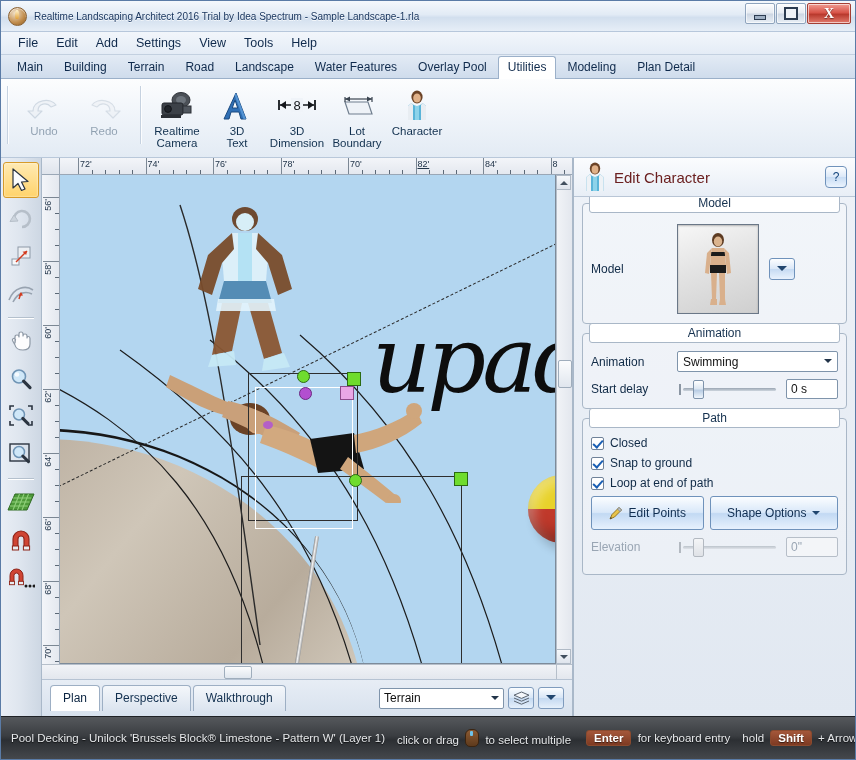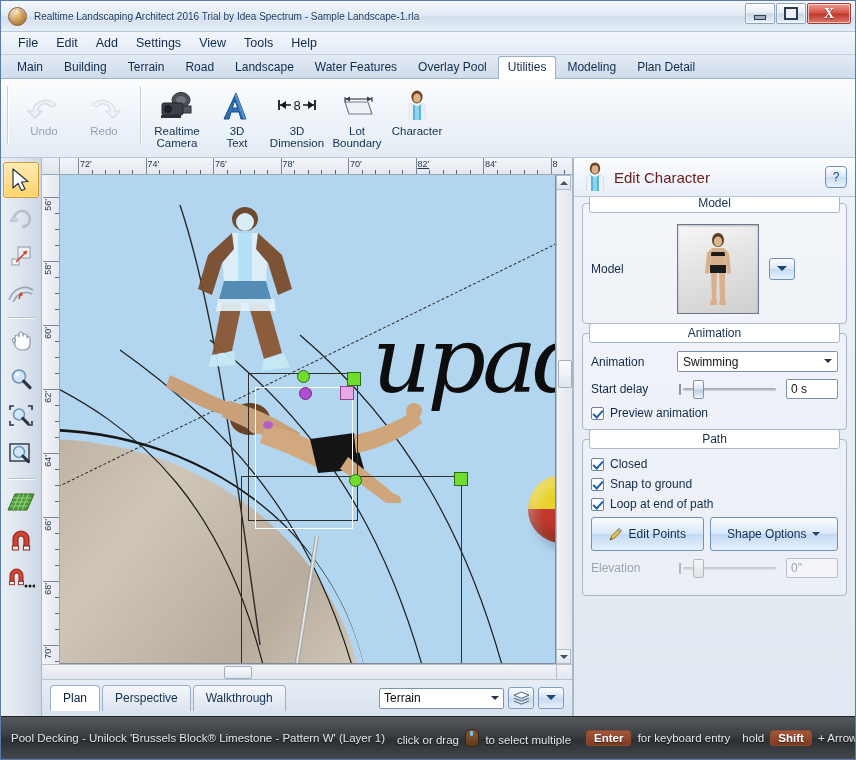--- a/index.html
+++ b/index.html
@@ -851,24 +851,20 @@
           </div>
           <div class="row">
             <div class="lbl">Start delay</div>
             <div class="slider">
               <div class="end"></div>
               <div class="track"></div>
               <div class="thumb"></div>
             </div>
             <div class="numfield">0 s</div>
           </div>
-          <div class="chkrow" style="margin-bottom:0;">
-            <div class="chk on"></div>
-            <div class="chktxt">Preview animation</div>
-          </div>
         </div>
 
         <div class="group">
           <div class="group-title">Path</div>
           <div class="chkrow" style="margin-top:3px;">
             <div class="chk on"></div>
             <div class="chktxt">Closed</div>
           </div>
           <div class="chkrow">
             <div class="chk on"></div>

